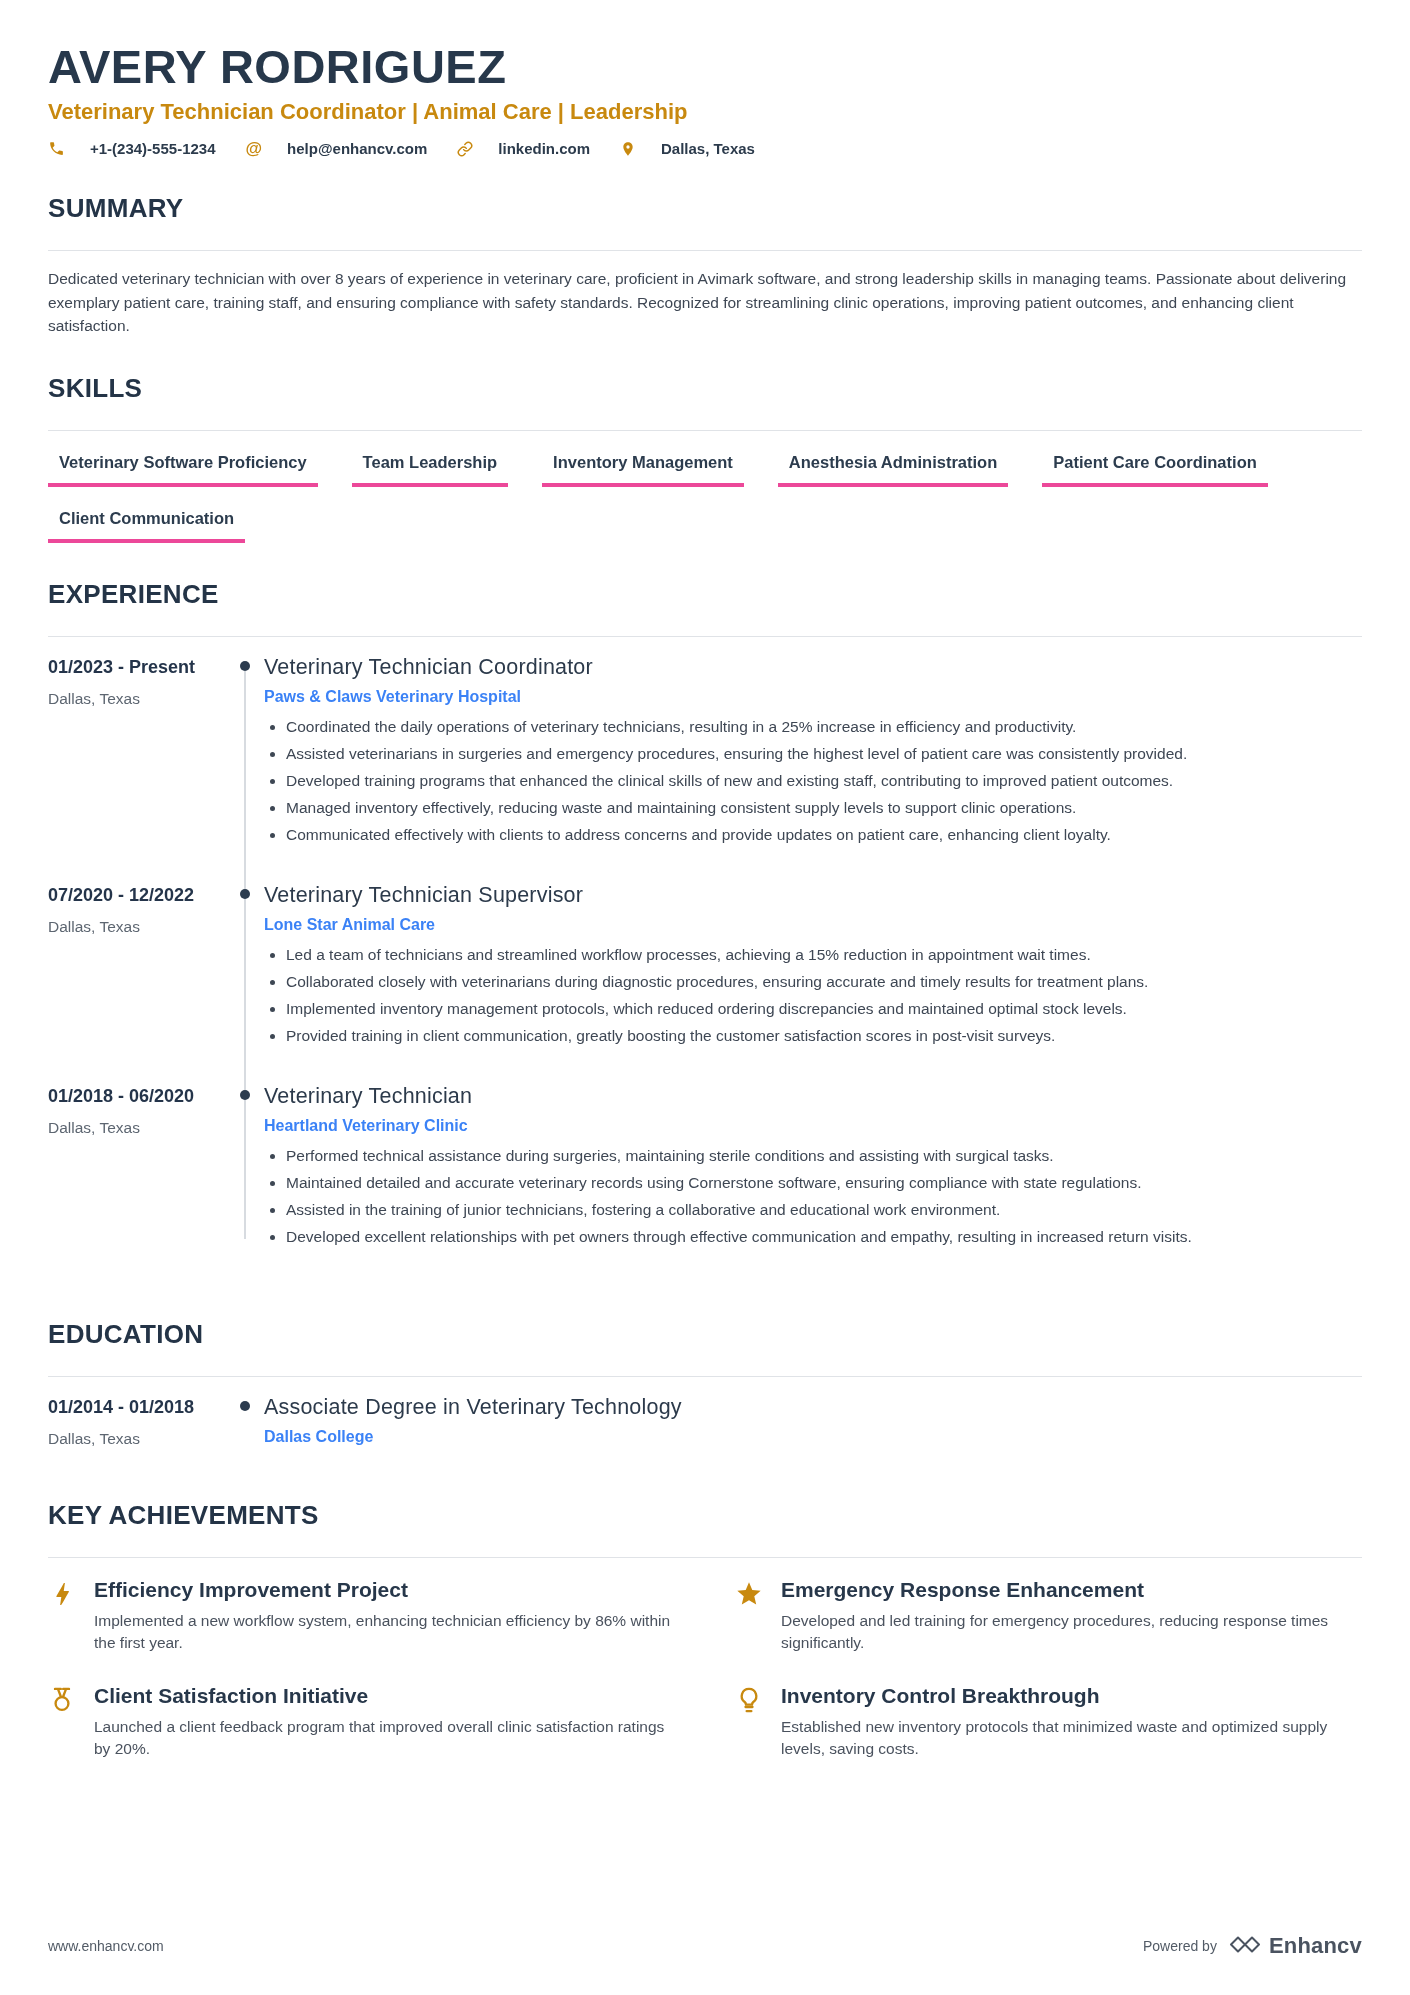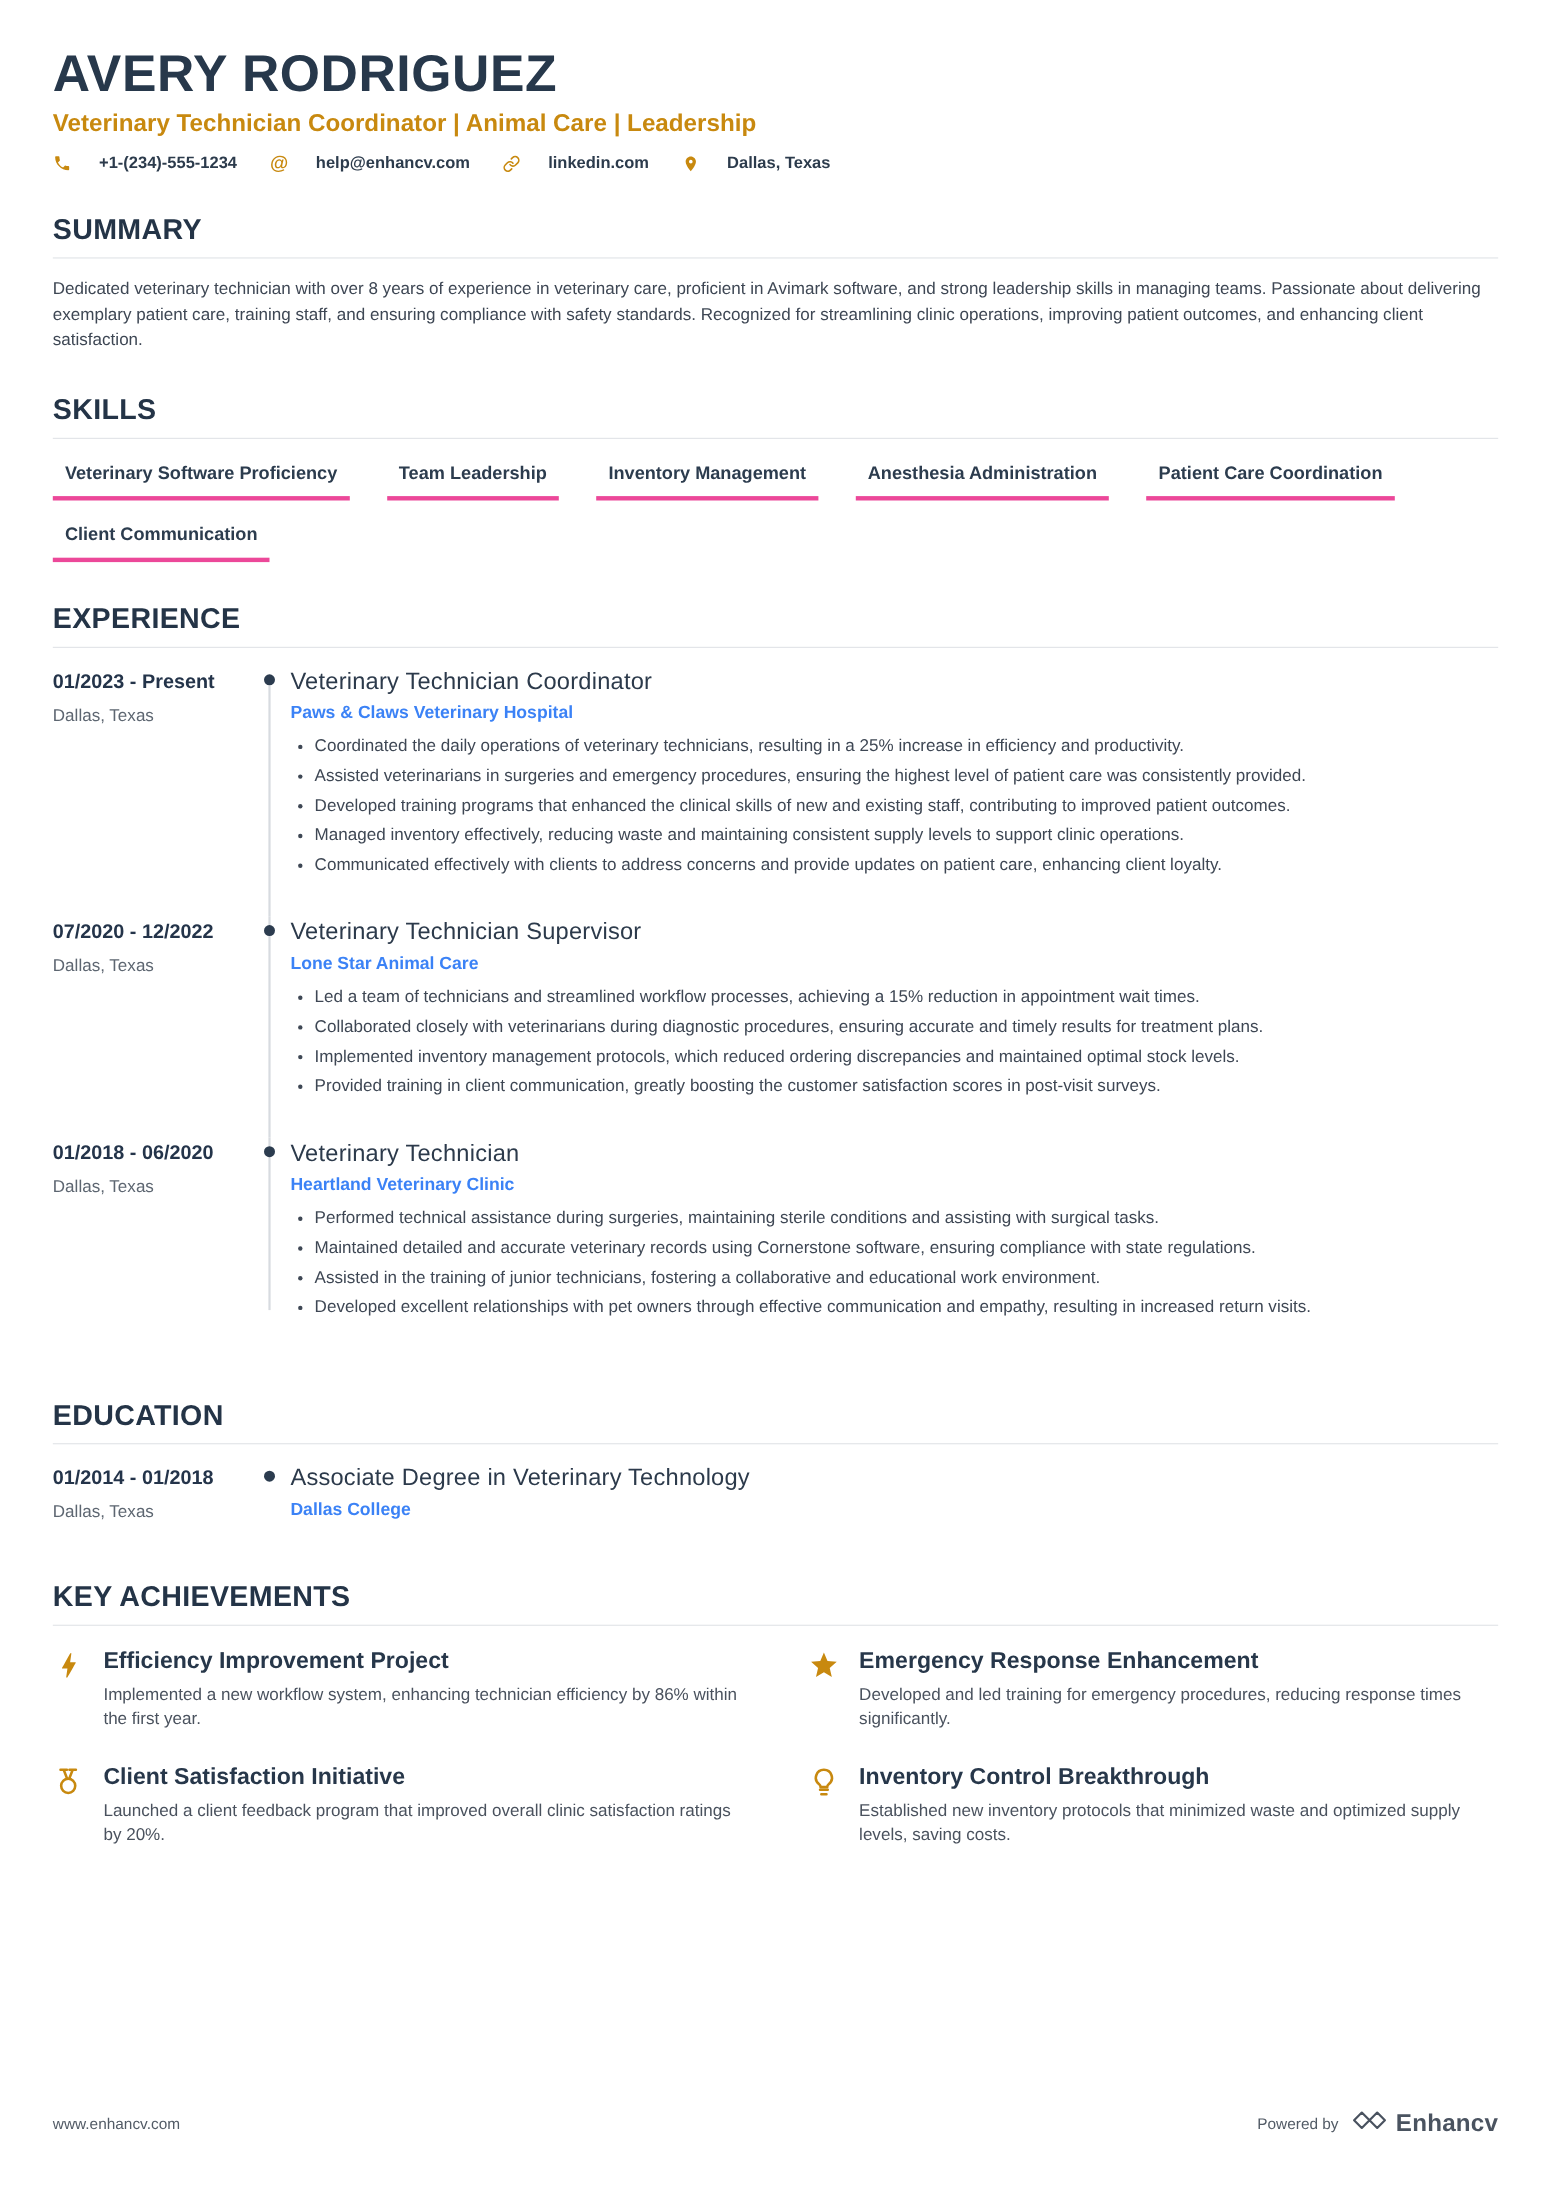--- a/index.html
+++ b/index.html
@@ -24,21 +24,21 @@
     font-size:15px; font-weight:700; color:#2c3b4c;
   }
   .contact { display:inline-flex; align-items:center; gap:25px; }
   .contact svg { display:block; }
   .at-glyph { color:#c8890f; font-size:17px; font-weight:700; line-height:1; }
 
   
   section { margin-top:36px; }
   .sec-h {
     font-size:26px; font-weight:800; letter-spacing:.3px; color:#243447;
-    padding-bottom:10px; border-bottom:1px solid #e0e3e7; margin-bottom:16px;
+    padding-bottom:26px; border-bottom:1px solid #e0e3e7; margin-bottom:16px;
   }
 
   .summary-text { font-size:15.5px; line-height:1.5; color:#3e4754; max-width:1312px; }
 
   
   .skills { display:flex; flex-wrap:wrap; column-gap:34px; row-gap:22px; margin-top:22px; }
   .skill {
     font-size:16.5px; font-weight:700; color:#2c3c4e;
     padding:0 11px 11px 11px; border-bottom:4px solid #ec4899; white-space:nowrap;
   }
@@ -70,21 +70,21 @@
   .ach-grid {
     display:grid; grid-template-columns:1fr 1fr; column-gap:60px; row-gap:30px; margin-top:20px;
   }
   .ach-item { display:grid; grid-template-columns:46px 1fr; align-items:start; }
   .ach-icon { padding-top:2px; }
   .ach-title { font-size:21px; font-weight:700; color:#27374a; }
   .ach-text { margin-top:8px; font-size:15.5px; line-height:1.42; color:#4a525e; }
 
   
   .footer {
-    position:absolute; left:48px; right:48px; bottom:52px;
+    position:absolute; left:48px; right:48px; bottom:36px;
     display:flex; justify-content:space-between; align-items:center;
   }
   .site { font-size:14px; color:#525b66; }
   .powered { display:flex; align-items:center; gap:12px; }
   .powered-label { font-size:14px; color:#525b66; }
   .brand { display:flex; align-items:center; gap:8px; }
   .brand-name { font-size:22px; font-weight:700; color:#4a5360; letter-spacing:.2px; }
 </style>
 </head>
 <body>

